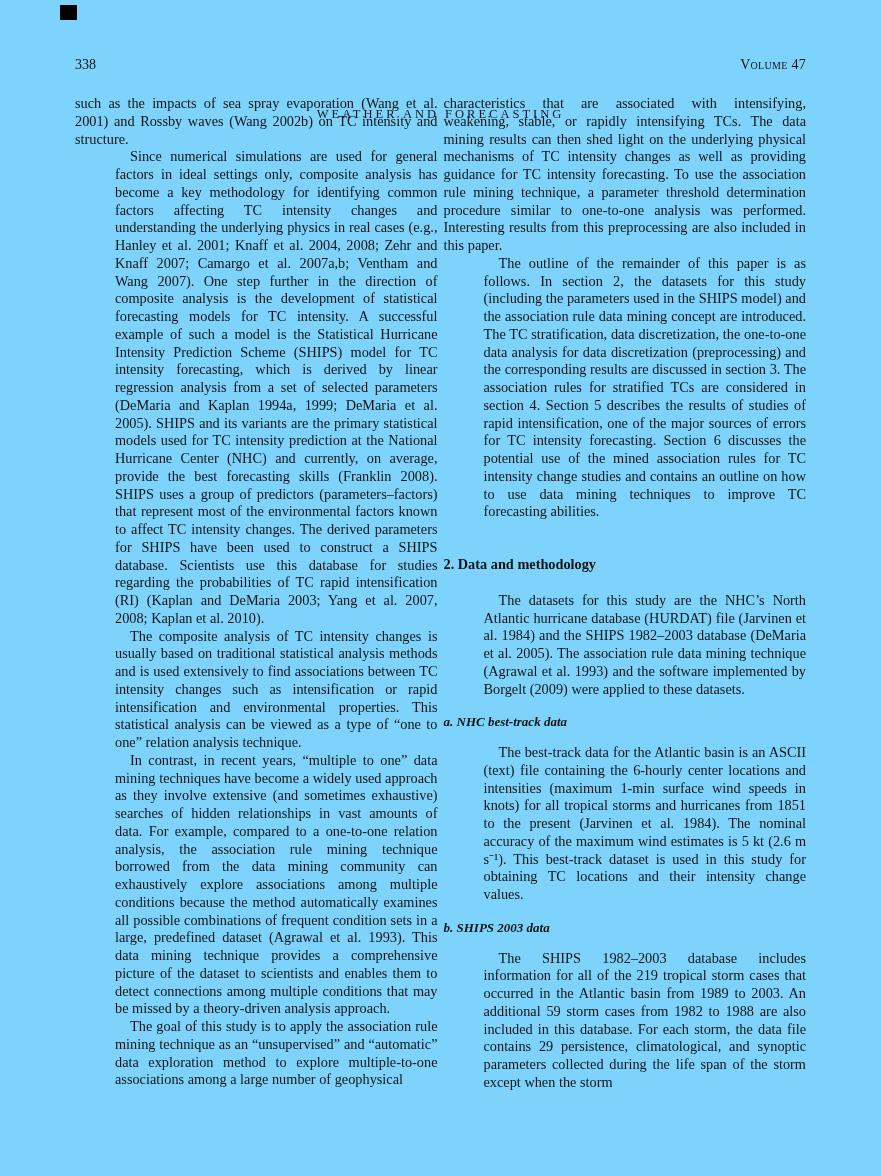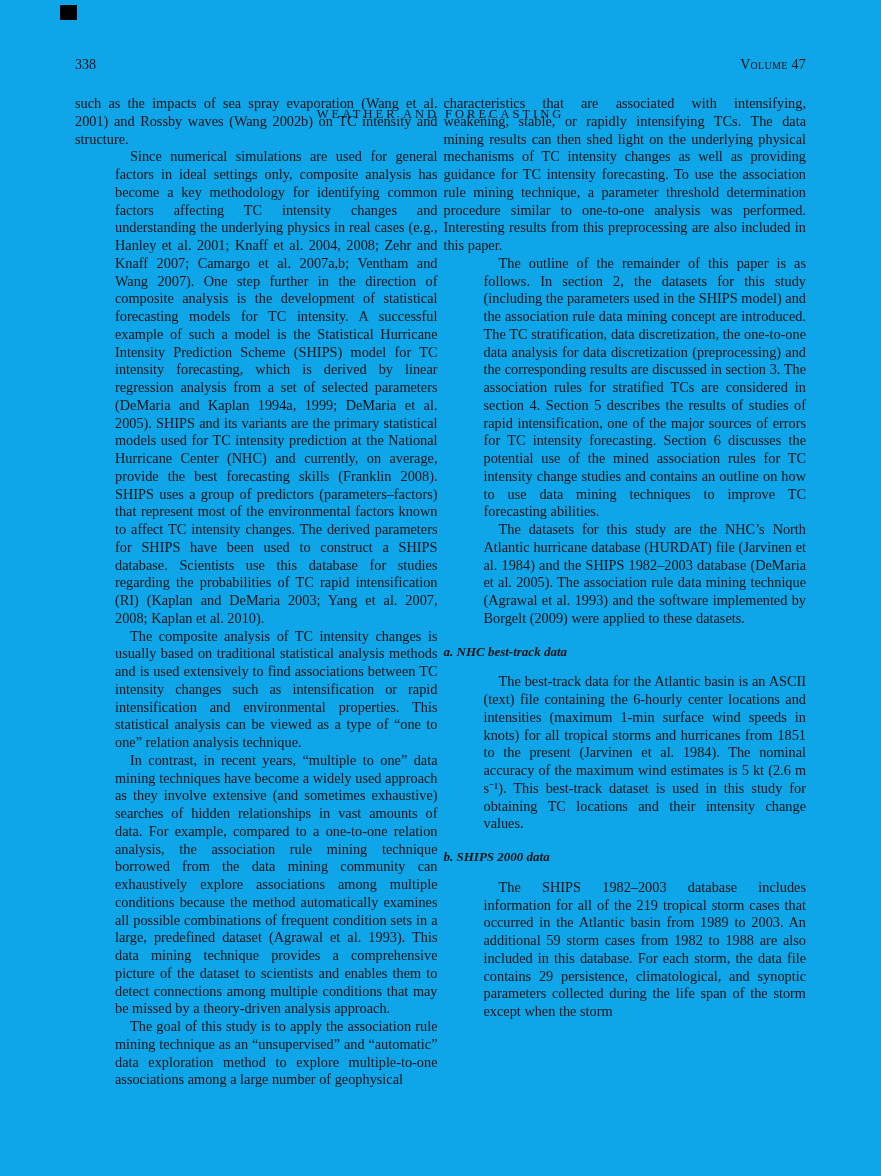--- a/index.html
+++ b/index.html
@@ -4,21 +4,21 @@
 <style>
   html, body {
     margin: 0;
     padding: 0;
     background: #ffffff;
   }
   .page {
     position: relative;
     width: 881px;
     height: 1176px;
-    background: #0ea5e9;
+    background: #7dd3fc;
     box-sizing: border-box;
     padding: 57px 75px 0 75px;
     font-family: "Liberation Serif", serif;
     color: #131313;
     overflow: hidden;
   }
   .corner-mark {
     position: absolute;
     left: 60px;
     top: 5px;
@@ -107,24 +107,25 @@
       <p class="para indent">Since numerical simulations are used for general factors in ideal settings only, composite analysis has become a key methodology for identifying common factors affecting TC intensity changes and understanding the underlying physics in real cases (e.g., Hanley et al. 2001; Knaff et al. 2004, 2008; Zehr and Knaff 2007; Camargo et al. 2007a,b; Ventham and Wang 2007). One step further in the direction of composite analysis is the development of statistical forecasting models for TC intensity. A successful example of such a model is the Statistical Hurricane Intensity Prediction Scheme (SHIPS) model for TC intensity forecasting, which is derived by linear regression analysis from a set of selected parameters (DeMaria and Kaplan 1994a, 1999; DeMaria et al. 2005). SHIPS and its variants are the primary statistical models used for TC intensity prediction at the National Hurricane Center (NHC) and currently, on average, provide the best forecasting skills (Franklin 2008). SHIPS uses a group of predictors (parameters–factors) that represent most of the environmental factors known to affect TC intensity changes. The derived parameters for SHIPS have been used to construct a SHIPS database. Scientists use this database for studies regarding the probabilities of TC rapid intensification (RI) (Kaplan and DeMaria 2003; Yang et al. 2007, 2008; Kaplan et al. 2010).</p>
       <p class="para indent">The composite analysis of TC intensity changes is usually based on traditional statistical analysis methods and is used extensively to find associations between TC intensity changes such as intensification or rapid intensification and environmental properties. This statistical analysis can be viewed as a type of “one to one” relation analysis technique.</p>
       <p class="para indent">In contrast, in recent years, “multiple to one” data mining techniques have become a widely used approach as they involve extensive (and sometimes exhaustive) searches of hidden relationships in vast amounts of data. For example, compared to a one-to-one relation analysis, the association rule mining technique borrowed from the data mining community can exhaustively explore associations among multiple conditions because the method automatically examines all possible combinations of frequent condition sets in a large, predefined dataset (Agrawal et al. 1993). This data mining technique provides a comprehensive picture of the dataset to scientists and enables them to detect connections among multiple conditions that may be missed by a theory-driven analysis approach.</p>
       <p class="para indent">The goal of this study is to apply the association rule mining technique as an “unsupervised” and “automatic” data exploration method to explore multiple-to-one associations among a large number of geophysical</p>
     </div>
 
     <div class="column">
       <p class="para">characteristics that are associated with intensifying, weakening, stable, or rapidly intensifying TCs. The data mining results can then shed light on the underlying physical mechanisms of TC intensity changes as well as providing guidance for TC intensity forecasting. To use the association rule mining technique, a parameter threshold determination procedure similar to one-to-one analysis was performed. Interesting results from this preprocessing are also included in this paper.</p>
       <p class="para indent">The outline of the remainder of this paper is as follows. In section 2, the datasets for this study (including the parameters used in the SHIPS model) and the association rule data mining concept are introduced. The TC stratification, data discretization, the one-to-one data analysis for data discretization (preprocessing) and the corresponding results are discussed in section 3. The association rules for stratified TCs are considered in section 4. Section 5 describes the results of studies of rapid intensification, one of the major sources of errors for TC intensity forecasting. Section 6 discusses the potential use of the mined association rules for TC intensity change studies and contains an outline on how to use data mining techniques to improve TC forecasting abilities.</p>
 
+      <h2 class="section-heading">2. Data and methodology</h2>
       <p class="para indent">The datasets for this study are the NHC’s North Atlantic hurricane database (HURDAT) file (Jarvinen et al. 1984) and the SHIPS 1982–2003 database (DeMaria et al. 2005). The association rule data mining technique (Agrawal et al. 1993) and the software implemented by Borgelt (2009) were applied to these datasets.</p>
 
       <h3 class="subsection-heading">a. NHC best-track data</h3>
       <p class="para indent">The best-track data for the Atlantic basin is an ASCII (text) file containing the 6-hourly center locations and intensities (maximum 1-min surface wind speeds in knots) for all tropical storms and hurricanes from 1851 to the present (Jarvinen et al. 1984). The nominal accuracy of the maximum wind estimates is 5 kt (2.6 m s⁻¹). This best-track dataset is used in this study for obtaining TC locations and their intensity change values.</p>
 
-      <h3 class="subsection-heading">b. SHIPS 2000 data</h3>
+      <h3 class="subsection-heading">b. SHIPS 2003 data</h3>
       <p class="para indent">The SHIPS 1982–2003 database includes information for all of the 219 tropical storm cases that occurred in the Atlantic basin from 1989 to 2003. An additional 59 storm cases from 1982 to 1988 are also included in this database. For each storm, the data file contains 29 persistence, climatological, and synoptic parameters collected during the life span of the storm except when the storm</p>
     </div>
 
   </div>
 
 </div>
 
 </body></html>

